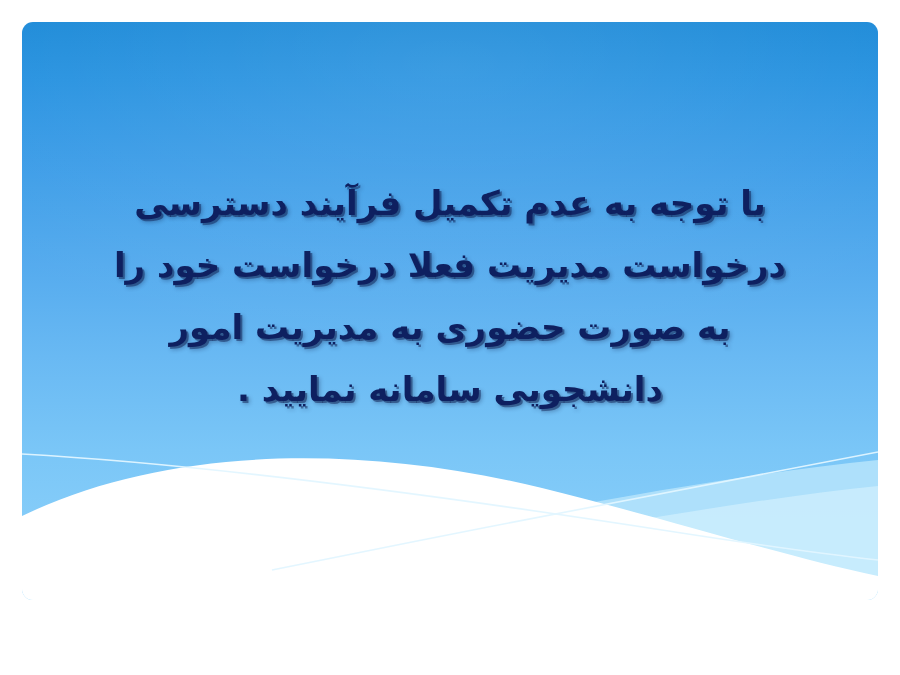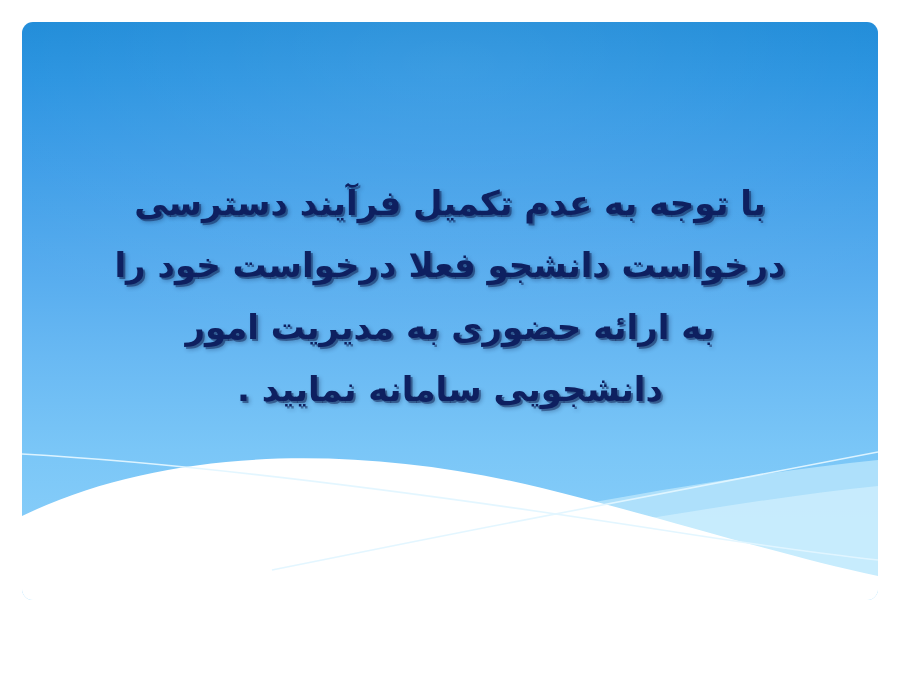--- a/index.html
+++ b/index.html
@@ -109,19 +109,19 @@
 
         <path d="M 0 126 C 140 58, 330 52, 520 98 C 650 130, 760 166, 856 186 L 856 210 L 0 210 Z" fill="#ffffff"></path>
 
         <path d="M 0 64 C 180 74, 420 106, 640 140 C 730 154, 800 164, 856 170" fill="none" stroke="#e2f6ff" stroke-width="1.6" opacity="0.95"></path>
         <path d="M 856 62 C 740 84, 560 118, 390 152 C 330 164, 290 172, 250 180" fill="none" stroke="#e2f6ff" stroke-width="1.6" opacity="0.95"></path>
       </svg>
     </div>
 
     <div class="text-block">
       <span class="body-line">با توجه به عدم تکمیل فرآیند دسترسی</span>
-      <span class="body-line">درخواست دانشجو فعلا درخواست خود را</span>
-      <span class="body-line">به ارائه حضوری به مدیریت امور</span>
+      <span class="body-line">درخواست مدیریت فعلا درخواست خود را</span>
+      <span class="body-line">به صورت حضوری به مدیریت امور</span>
       <span class="body-line">دانشجویی سامانه نمایید .</span>
     </div>
 
   </div>
 </div>
 
 </body></html>

